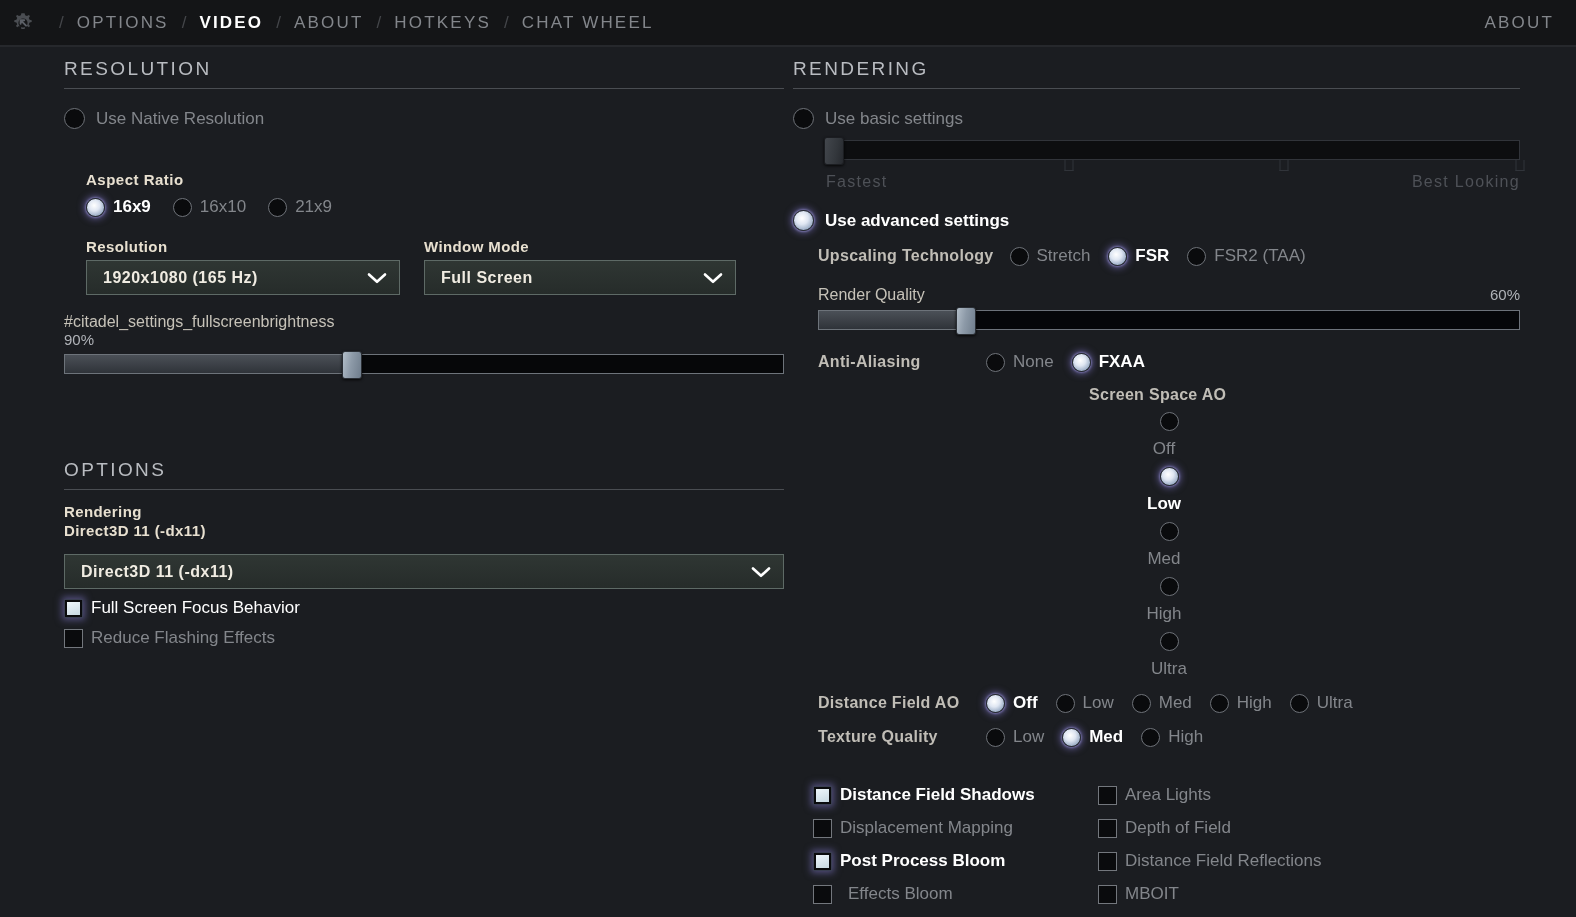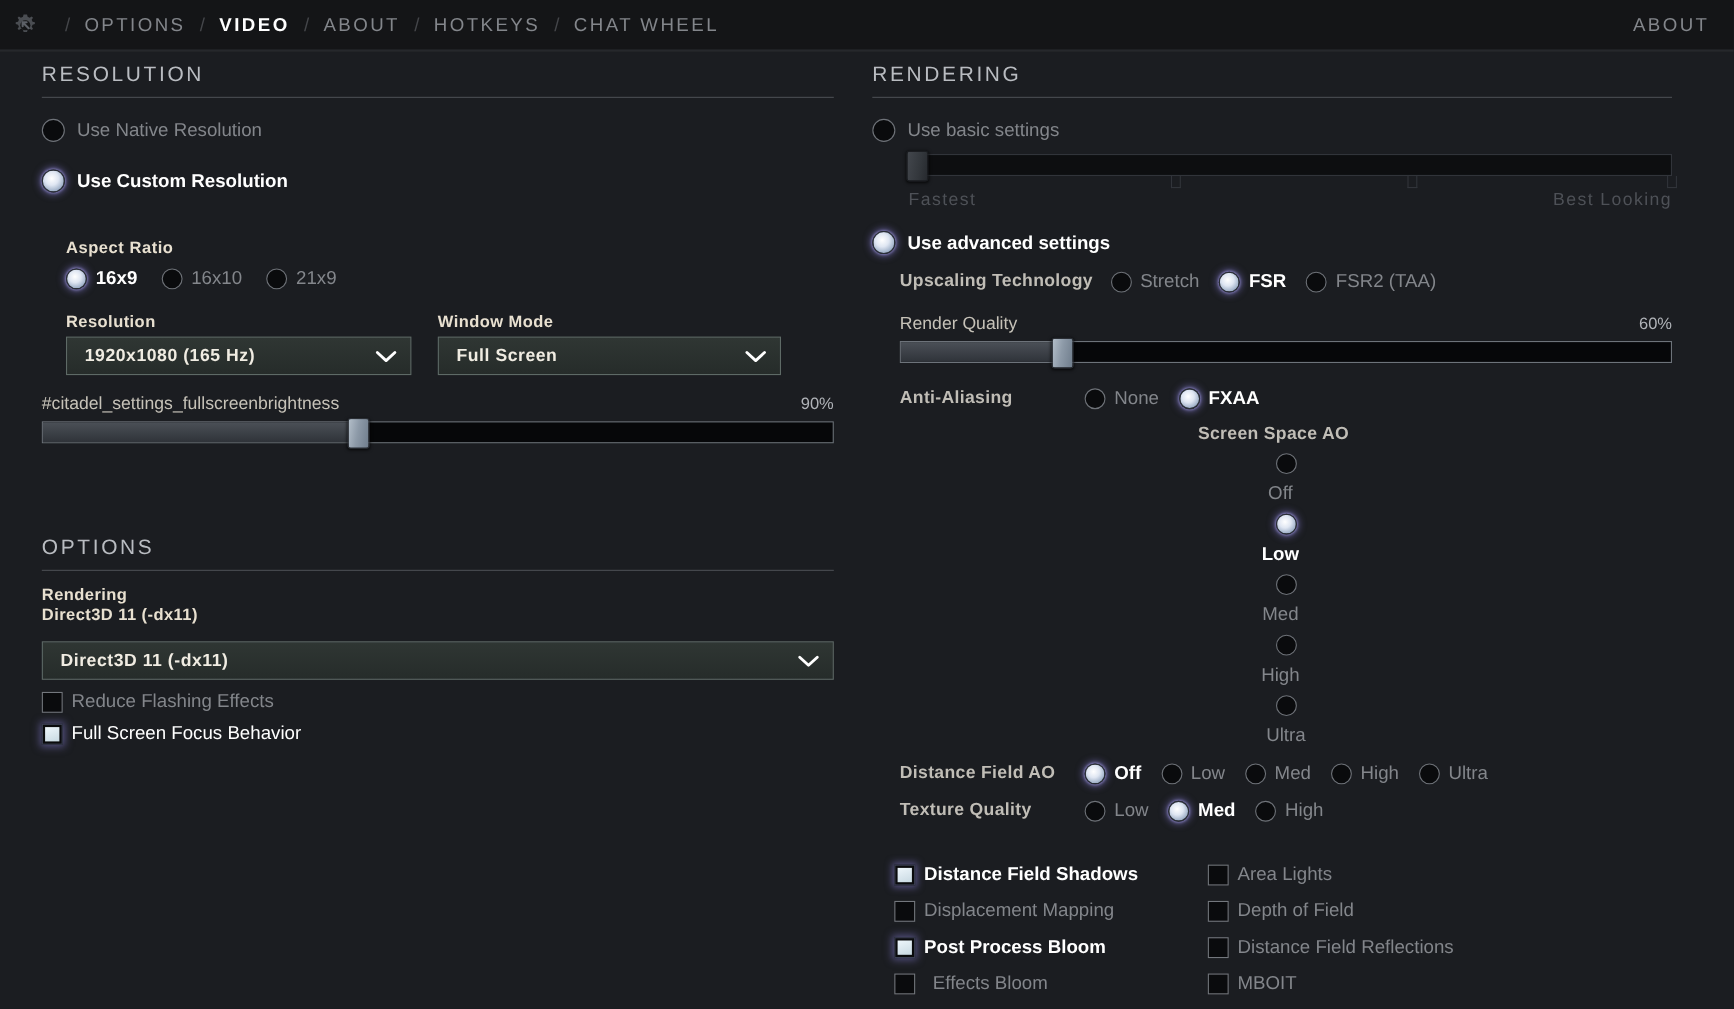--- a/index.html
+++ b/index.html
@@ -33,21 +33,21 @@
     color: #83868b; font-size: 17px; letter-spacing: 2.2px;
     margin-right: 22px; cursor: pointer; white-space: nowrap;
   }
   #topnav-underline {
     position: absolute; left: 0; top: 45px; width: 1576px; height: 2px;
     background: #26282c;
   }
 
   
   .panel { position: absolute; top: 58px; }
-  #panel-left { left: 38px; width: 720px; }
+  #panel-left { left: 64px; width: 720px; }
   #panel-right { left: 793px; width: 727px; }
 
   .section-title {
     color: #b9bcc1; font-size: 19px; letter-spacing: 2.4px; font-weight: 400;
     padding-bottom: 8px;
   }
   .section-rule {
     height: 1px; background: #4a4d52; width: 100%;
   }
 
@@ -184,24 +184,20 @@
 <div class="panel" id="panel-left">
 
   <div class="section-title">RESOLUTION</div>
   <div class="section-rule"></div>
 
   <div class="opt-row" style="margin-top:19px;gap:11px;">
     <span class="radio big"></span>
     <span class="lbl-dim">Use Native Resolution</span>
   </div>
 
-  <div class="opt-row" style="margin-top:25px;gap:11px;">
-    <span class="radio big on"></span>
-    <span class="lbl-on">Use Custom Resolution</span>
-  </div>
 
   <div style="margin-top:42px;margin-left:22px;">
     <div class="grp-label">Aspect Ratio</div>
     <div class="opt-row" style="margin-top:9px;gap:8px;">
       <span class="radio on"></span>
       <span class="lbl-on" style="margin-right:14px;">16x9</span>
       <span class="radio"></span>
       <span class="lbl-dim" style="margin-right:14px;">16x10</span>
       <span class="radio"></span>
       <span class="lbl-dim">21x9</span>
@@ -223,21 +219,21 @@
       <div class="dropdown">
         <span class="dd-text">Full Screen</span>
         <svg class="chev" viewBox="0 0 20 12">
           <path d="M2 2.5 L10 9.8 L18 2.5" stroke="#ffffff" stroke-width="2.6" fill="none" stroke-linecap="round" stroke-linejoin="round"></path>
         </svg>
       </div>
     </div>
   </div>
 
   <div style="margin-top:18px;width:720px;">
-    <div class="slider-head" style="width:720px;">
+    <div class="slider-head" style="width:720px;flex-direction:column;">
       <span class="slider-name">#citadel_settings_fullscreenbrightness</span>
       <span class="slider-val">90%</span>
     </div>
     <div class="track" style="margin-top:6px;width:720px;">
       <div class="fill" id="bright-fill" style="width: 40%;"></div>
       <div class="handle" id="bright-handle" style="left: 40%;"></div>
     </div>
   </div>
 
   <div style="margin-top:42px;display:flex;gap:20px;">
@@ -252,27 +248,27 @@
       <div class="field-label" style="margin-bottom:0;">Direct3D 11 (-dx11)</div>
     </div>
 
     <div class="dropdown" style="margin-top:15px;width:720px;">
       <span class="dd-text">Direct3D 11 (-dx11)</span>
       <svg class="chev" viewBox="0 0 20 12">
         <path d="M2 2.5 L10 9.8 L18 2.5" stroke="#ffffff" stroke-width="2.6" fill="none" stroke-linecap="round" stroke-linejoin="round"></path>
       </svg>
     </div>
 
+    <div class="opt-row" style="margin-top:9px;gap:8px;">
+      <span class="cb on"></span>
+      <span class="lbl-on" style="font-weight:400;">Full Screen Focus Behavior</span>
+    </div>
     <div class="opt-row" style="margin-top:10px;gap:8px;">
       <span class="cb"></span>
       <span class="lbl-dim">Reduce Flashing Effects</span>
-    </div>
-    <div class="opt-row" style="margin-top:9px;gap:8px;">
-      <span class="cb on"></span>
-      <span class="lbl-on" style="font-weight:400;">Full Screen Focus Behavior</span>
     </div>
   </div>
 </div>
 
 <div class="panel" id="panel-right">
 
   <div class="section-title">RENDERING</div>
   <div class="section-rule"></div>
 
   <div class="opt-row" style="margin-top:19px;gap:11px;">

